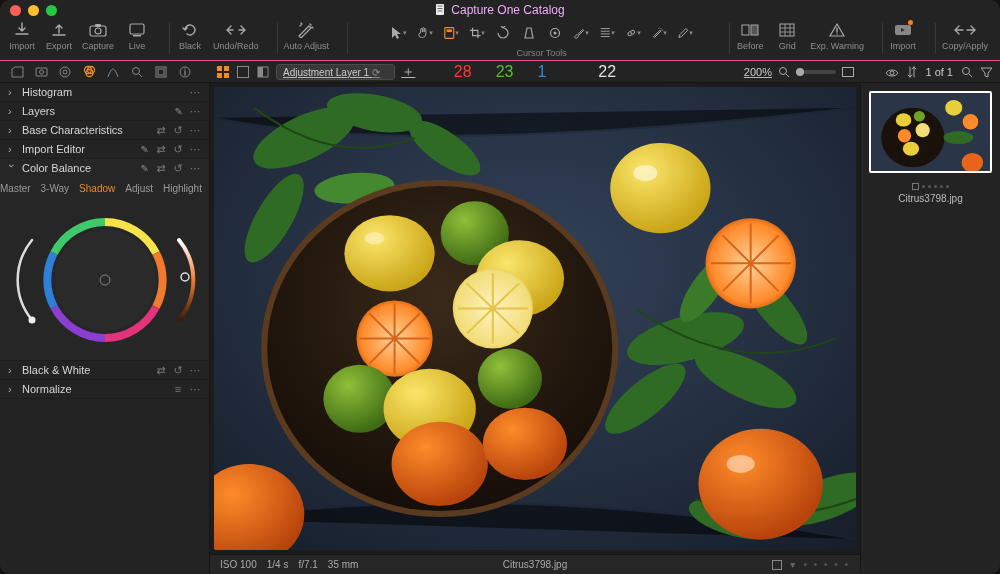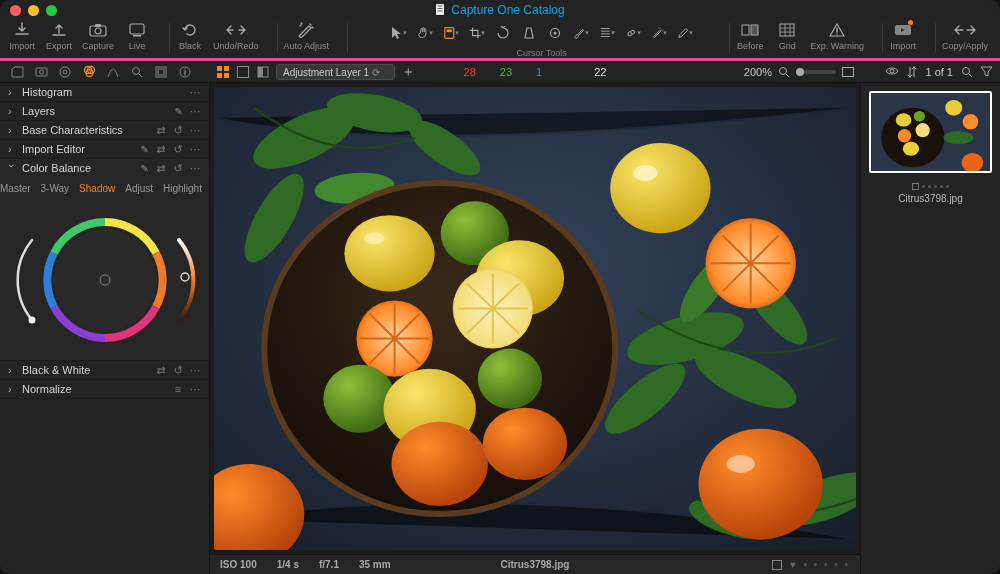--- a/index.html
+++ b/index.html
@@ -17,47 +17,47 @@
     --highlight:#ff7f1a;
   }
   *{box-sizing:border-box;font-family:-apple-system,Helvetica,Arial,sans-serif;}
   body{margin:0;width:1000px;height:574px;background:#111;color:var(--text);font-size:11px;overflow:hidden;}
   .window{width:1000px;height:574px;background:var(--bg);border-radius:10px;overflow:hidden;display:flex;flex-direction:column;position:relative;}
   
   .titlebar{height:20px;display:flex;align-items:center;background:var(--bg);position:relative;}
   .traffic{display:flex;gap:7px;padding-left:10px;}
   .traf{width:11px;height:11px;border-radius:50%;}
   .traf.r{background:#ff5f57;} .traf.y{background:#febc2e;} .traf.g{background:#28c840;}
-  .title{position:absolute;left:0;right:0;text-align:center;font-size:12px;color:#0ea5e9;pointer-events:none;}
+  .title{position:absolute;left:0;right:0;text-align:center;font-size:12px;color:#f0abfc;pointer-events:none;}
   .title svg{vertical-align:-2px;margin-right:4px;}
   
-  .toolbar{height:41px;display:flex;align-items:flex-start;background:var(--bg);padding:1px 8px 0 8px;border-bottom:3px solid #ec4899;position:relative;}
+  .toolbar{height:41px;display:flex;align-items:flex-start;background:var(--bg);padding:1px 8px 0 8px;border-bottom:1px solid #ec4899;position:relative;}
   .tb-group{display:flex;gap:9px;margin-right:18px;}
   .tb-btn{display:flex;flex-direction:column;align-items:center;gap:2px;color:var(--text-dim);cursor:pointer;min-width:28px;}
   .tb-btn .ic{height:18px;display:flex;align-items:center;justify-content:center;color:#a8a8a8;}
   .tb-btn .lbl{font-size:9px;color:#8e8e8e;}
   .divider{width:1px;background:#3a3a3a;height:30px;margin:2px 6px 0 0;}
   .cursor-row{display:flex;gap:10px;align-items:center;}
   .cursor-ic{width:16px;height:16px;color:#a0a0a0;display:flex;align-items:center;justify-content:center;}
   .cursor-label{position:absolute;top:27px;font-size:9px;color:#828282;}
   
   .tabstrip{height:22px;display:flex;align-items:center;background:var(--bg);border-bottom:1px solid #151515;}
   .tabstrip .left{display:flex;gap:10px;padding-left:10px;width:210px;align-items:center;}
   .tabstrip .left .ic{color:#888;width:14px;height:14px;display:flex;align-items:center;justify-content:center;}
   .tabstrip .left .ic.act{color:var(--accent);}
   .viewer-strip{flex:1;display:flex;align-items:center;padding:0 6px;gap:6px;}
   .vicon{width:14px;height:14px;color:#888;display:flex;align-items:center;justify-content:center;}
   .vicon.act{color:var(--accent);}
   .adj-select{background:#383838;border:1px solid #4a4a4a;border-radius:3px;color:#ccc;font-size:10px;padding:1px 14px 1px 6px;height:16px;line-height:14px;}
-  .counts{margin-left:auto;margin-right:auto;display:flex;gap:24px;font-size:11px;position:absolute;left:50%;transform:translateX(-50%);justify-content:space-between;}
+  .counts{margin-left:auto;margin-right:auto;display:flex;gap:24px;font-size:16px;position:absolute;left:50%;transform:translateX(-50%);justify-content:space-between;}
   .counts .r{color:#ff3a2f;} .counts .g{color:var(--green);} .counts .b{color:var(--blue);} .counts .w{color:#e0e0e0;margin-left:28px;}
   .zoom{display:flex;gap:6px;align-items:center;font-size:11px;color:#ccc;}
   .zoom-slider{width:40px;height:4px;background:#444;border-radius:2px;position:relative;}
   .zoom-thumb{position:absolute;width:8px;height:8px;border-radius:50%;background:#aaa;top:-2px;left:0;}
-  .browser-strip{width:140px;display:flex;align-items:flex-start;gap:8px;padding-right:8px;justify-content:flex-end;}
+  .browser-strip{width:140px;display:flex;align-items:flex-end;gap:8px;padding-right:8px;justify-content:flex-end;}
   .browser-strip .ic{color:#888;}
 
   
   .main{flex:1;display:flex;min-height:0;}
   
   .tools{width:210px;background:var(--bg);overflow:hidden;border-right:1px solid #151515;}
   .tool{border-bottom:1px solid #1d1d1d;}
   .tool-head{display:flex;align-items:center;padding:3px 8px;gap:6px;color:#d6d6d6;font-size:11px;}
   .tool-head .chev{width:8px;color:#aaa;}
   .tool-head .title-t{flex:1;}
@@ -68,21 +68,21 @@
   .cb-tabs .t.act{color:var(--accent);}
   .wheel-wrap{position:relative;height:160px;display:flex;justify-content:center;align-items:center;}
   .wheel{width:130px;height:130px;}
   .side-arc{position:absolute;width:150px;height:150px;}
 
   
   .viewer{flex:1;display:flex;flex-direction:column;background:#1c1c1c;min-width:0;}
   .image-area{flex:1;position:relative;overflow:hidden;background:#1c1c1c;}
   .canvas{position:absolute;inset:4px;border-radius:2px;overflow:hidden;}
   
-  .viewer-foot{height:20px;background:#262626;display:flex;align-items:center;padding:0 10px;color:#aaa;font-size:10px;gap:20px;border-top:1px solid #141414;font-weight:bold;}
+  .viewer-foot{height:20px;background:#262626;display:flex;align-items:center;padding:0 10px;color:#aaa;font-size:10px;gap:10px;border-top:1px solid #141414;}
   .viewer-foot .center{position:absolute;left:50%;transform:translateX(-50%);}
   .viewer-foot .right{margin-left:auto;display:flex;gap:8px;align-items:center;}
 
   
   .browser{width:140px;background:var(--bg);display:flex;flex-direction:column;border-left:1px solid #151515;}
   .thumb{margin:8px;border:2px solid #fff;border-radius:2px;overflow:hidden;aspect-ratio:3/2;}
   .rating{display:flex;justify-content:center;gap:3px;margin-top:2px;align-items:center;}
   .rating .sq{width:7px;height:7px;border:1px solid #777;}
   .rating .dot{width:3px;height:3px;border-radius:50%;background:#555;}
   .thumb-name{text-align:center;font-size:10px;color:#bbb;margin-top:3px;}
@@ -358,21 +358,21 @@
             <rect x="3" y="3" width="6" height="6" stroke="#888" fill="none"></rect>
           </svg>
         </div>
       <div class="ic">
           <svg width="12" height="12" viewBox="0 0 12 12">
             <circle cx="6" cy="6" r="5" stroke="#888" fill="none"></circle>
             <path d="M6 3v0M6 5v4" stroke="#888" stroke-width="1.3" stroke-linecap="round"></path>
           </svg>
         </div>
     </div>
-    <div class="viewer-strip" style="position:relative;">
+    <div class="viewer-strip" style="position:relative;text-decoration:underline;">
       <div class="vicon act">
           <svg width="12" height="12" viewBox="0 0 12 12">
             <rect x="0" y="0" width="5" height="5" fill="currentColor"></rect>
             <rect x="7" y="0" width="5" height="5" fill="currentColor"></rect>
             <rect x="0" y="7" width="5" height="5" fill="currentColor"></rect>
             <rect x="7" y="7" width="5" height="5" fill="currentColor"></rect>
           </svg>
         </div>
       <div class="vicon">
           <svg width="12" height="12" viewBox="0 0 12 12">

